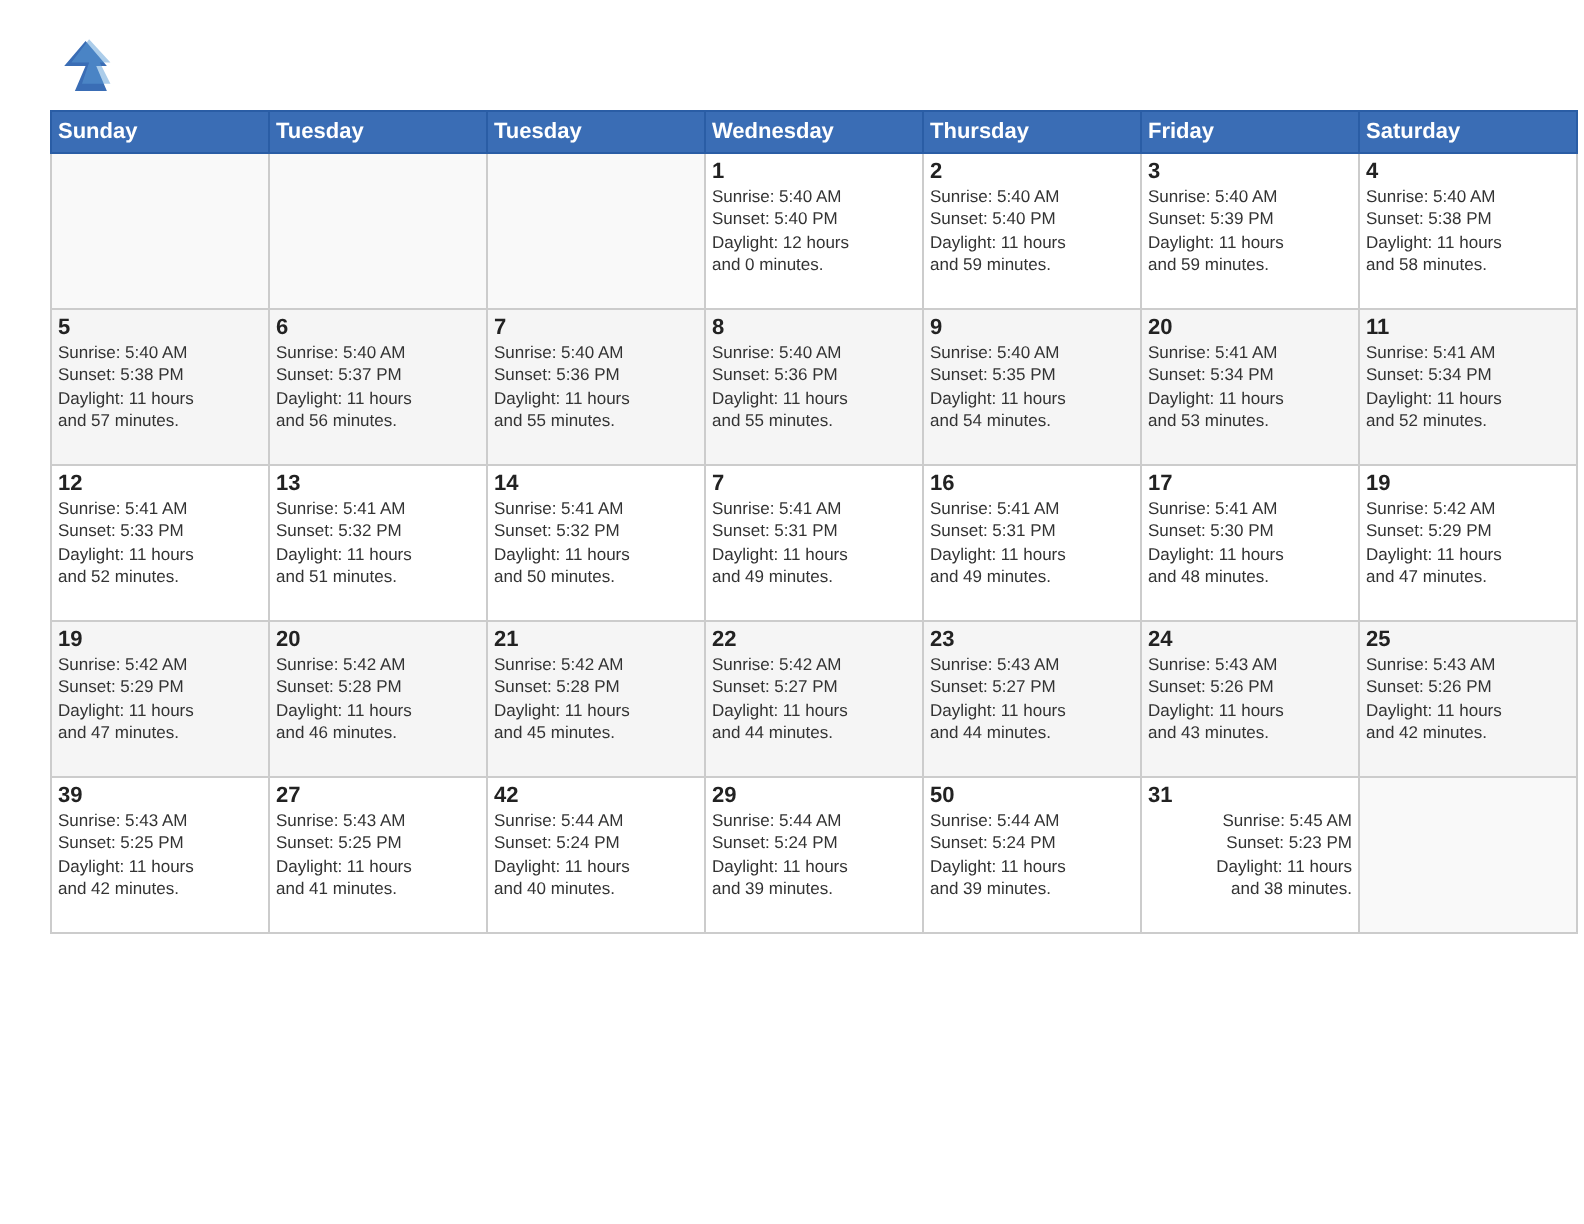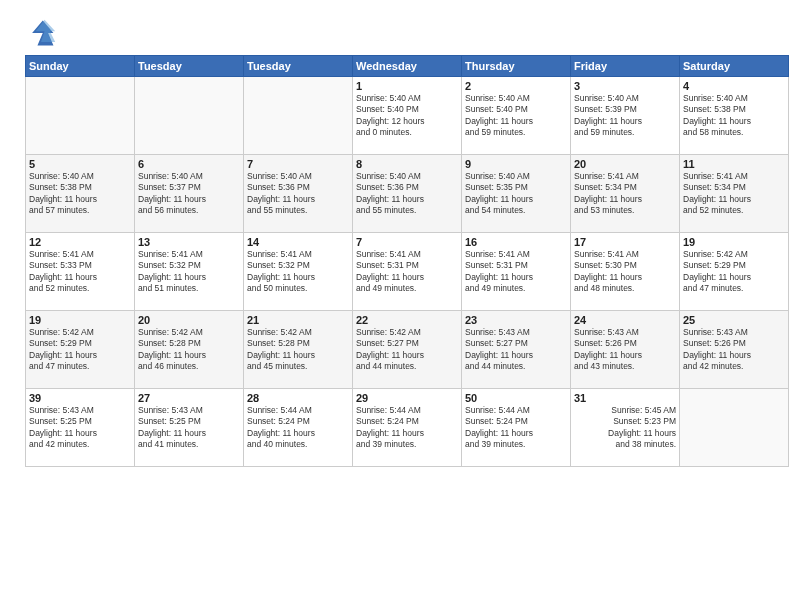--- a/index.html
+++ b/index.html
@@ -331,21 +331,21 @@
 and 42 minutes.</div>
           </td>
           <td>
             <span class="day-num">27</span>
             <div class="day-info" style="white-space: pre-line;">Sunrise: 5:43 AM
 Sunset: 5:25 PM
 Daylight: 11 hours
 and 41 minutes.</div>
           </td>
           <td>
-            <span class="day-num">28</span>
+            <span class="day-num">42</span>
             <div class="day-info" style="white-space: pre-line;">Sunrise: 5:44 AM
 Sunset: 5:24 PM
 Daylight: 11 hours
 and 40 minutes.</div>
           </td>
           <td>
             <span class="day-num">29</span>
             <div class="day-info" style="white-space: pre-line;">Sunrise: 5:44 AM
 Sunset: 5:24 PM
 Daylight: 11 hours

